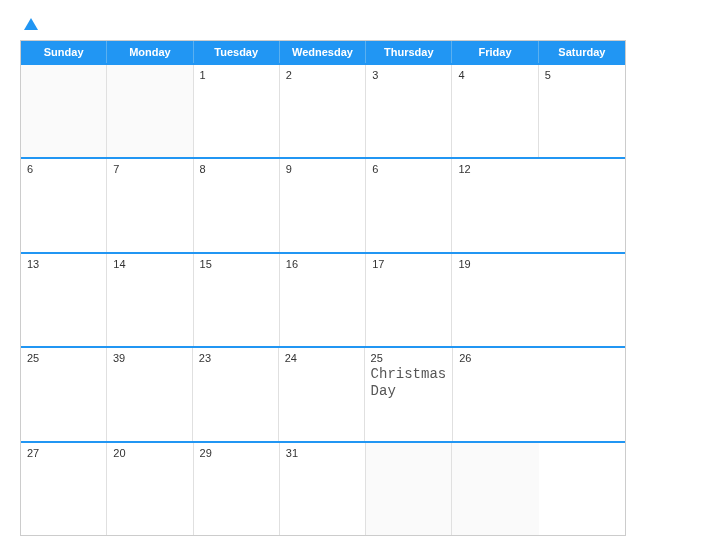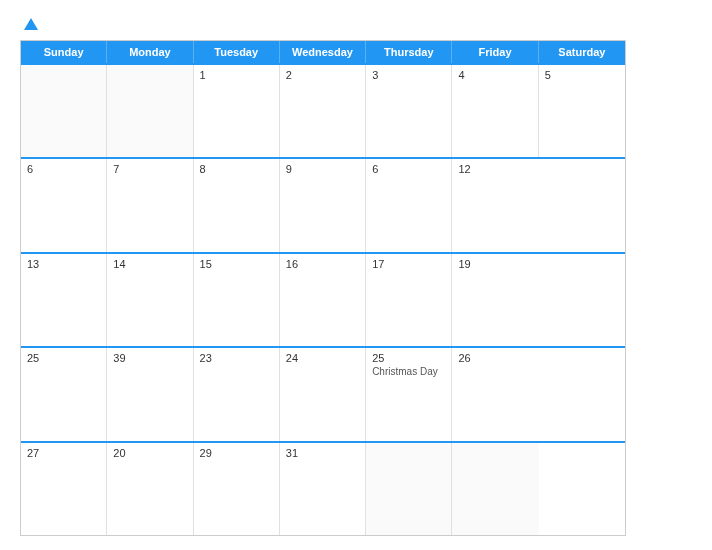--- a/index.html
+++ b/index.html
@@ -113,24 +113,25 @@
     }
     .cal-cell.empty {
       background: #fafafa;
     }
     .day-num {
       font-size: 11px;
       color: #333;
       font-weight: normal;
     }
     .holiday-name {
-      font-size: 10px;
+      font-size: 14px;
       color: #555;
       margin-top: 2px;
       line-height: 1.2;
+      font-family: Liberation Mono, monospace;
     }
   </style>
 </head>
 <body>
 
 <div class="page">
   <div class="header">
     <div class="logo">
       <span class="logo-general"></span>
       <span class="logo-blue">

